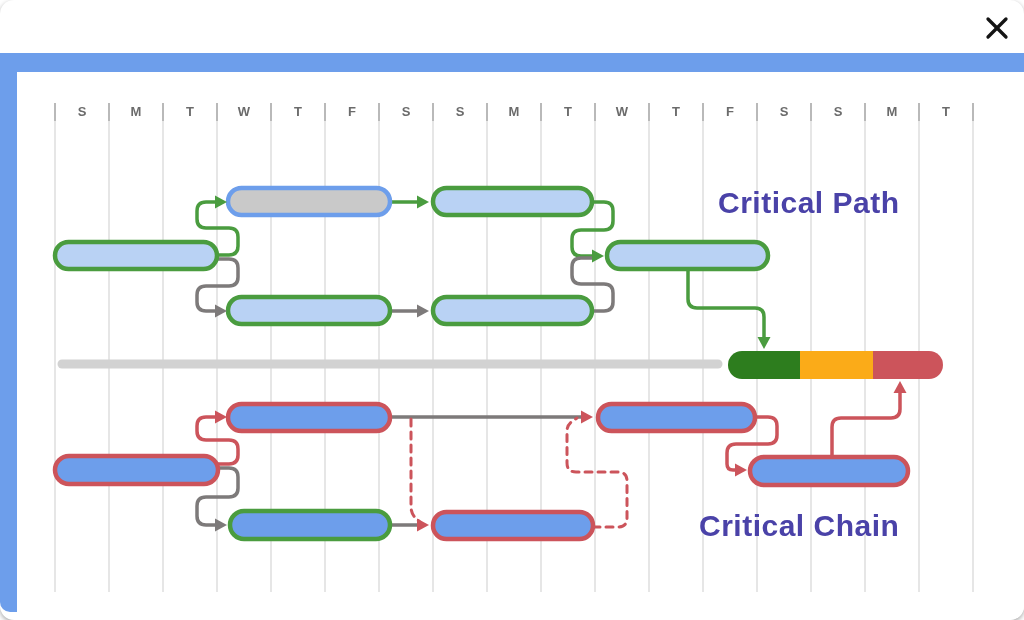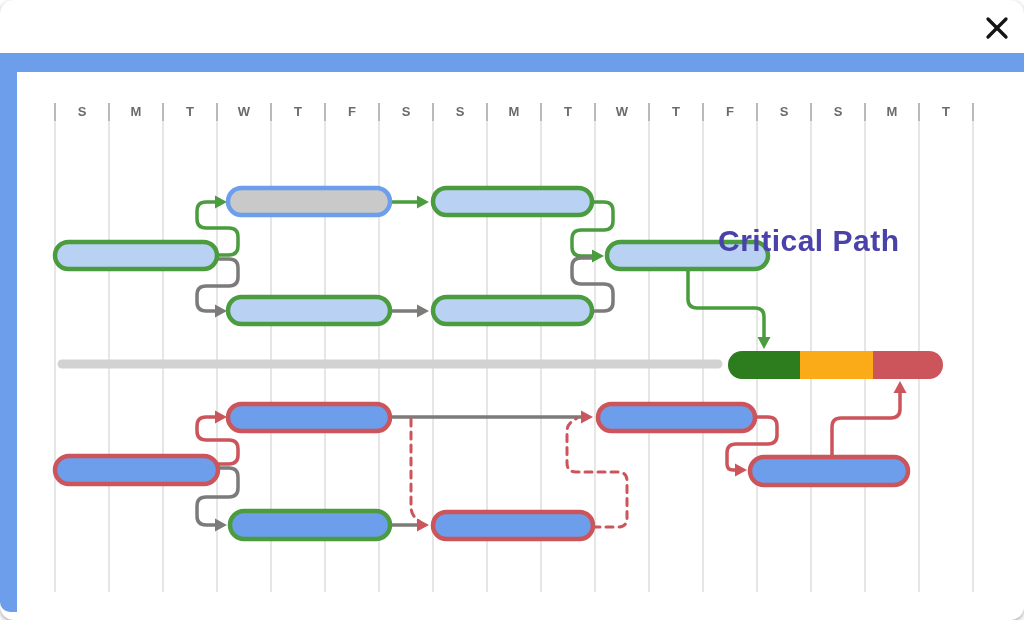--- a/index.html
+++ b/index.html
@@ -11,21 +11,20 @@
   .frame-leftbar{position:absolute;left:0;top:53px;width:17px;height:559px;border-bottom-left-radius:10px;}
   .content{position:absolute;left:17px;top:72px;right:0;bottom:0;background:#ffffff;border-top-left-radius:10px;}
   .close-btn{
     position:absolute;left:975px;top:7px;width:44px;height:42px;border:none;background:transparent;
     cursor:pointer;display:flex;align-items:center;justify-content:center;padding:0;
   }
   .diagram-svg{position:absolute;left:0;top:0;width:1024px;height:620px;}
   .fig-title{
     position:absolute;font-weight:700;font-size:30px;letter-spacing:0.5px;white-space:nowrap;
     font-family:"Liberation Sans",sans-serif;
-    margin-top:38px;
   }
   .title-path{left:718px;top:186px;}
   .title-chain{left:699px;top:509px;}
 </style>
 </head>
 <body>
 
 <div class="card">
 
   <div class="frame-band" style="background: rgb(109, 158, 235);"></div>
@@ -130,20 +129,21 @@
       <polygon points="764,349 757.5,337 770.5,337" fill="#4a9c3f"></polygon>
       <polygon points="227,417 215,423.5 215,410.5" fill="#cc545b"></polygon>
       <polygon points="227,525 215,531.5 215,518.5" fill="#7d7a7a"></polygon>
       <polygon points="593,417 581,423.5 581,410.5" fill="#cc545b"></polygon>
       <polygon points="429,525 417,531.5 417,518.5" fill="#cc545b"></polygon>
       <polygon points="747,470 735,476.5 735,463.5" fill="#cc545b"></polygon>
       <polygon points="900,381 906.5,393 893.5,393" fill="#cc545b"></polygon>
     </svg>
 
   <div class="fig-title title-path" style="color: rgb(74, 66, 168);">Critical Path</div>
+  <div class="fig-title title-chain" style="color: rgb(74, 66, 168);">Critical Chain</div>
 
   <button class="close-btn" aria-label="Close">
     <svg width="28" height="28" viewBox="0 0 28 28">
       <line x1="5" y1="5" x2="23" y2="23" stroke-width="3.3" stroke-linecap="round" class="close-stroke" stroke="#141414"></line>
       <line x1="23" y1="5" x2="5" y2="23" stroke-width="3.3" stroke-linecap="round" class="close-stroke" stroke="#141414"></line>
     </svg>
   </button>
 
 </div>
 

